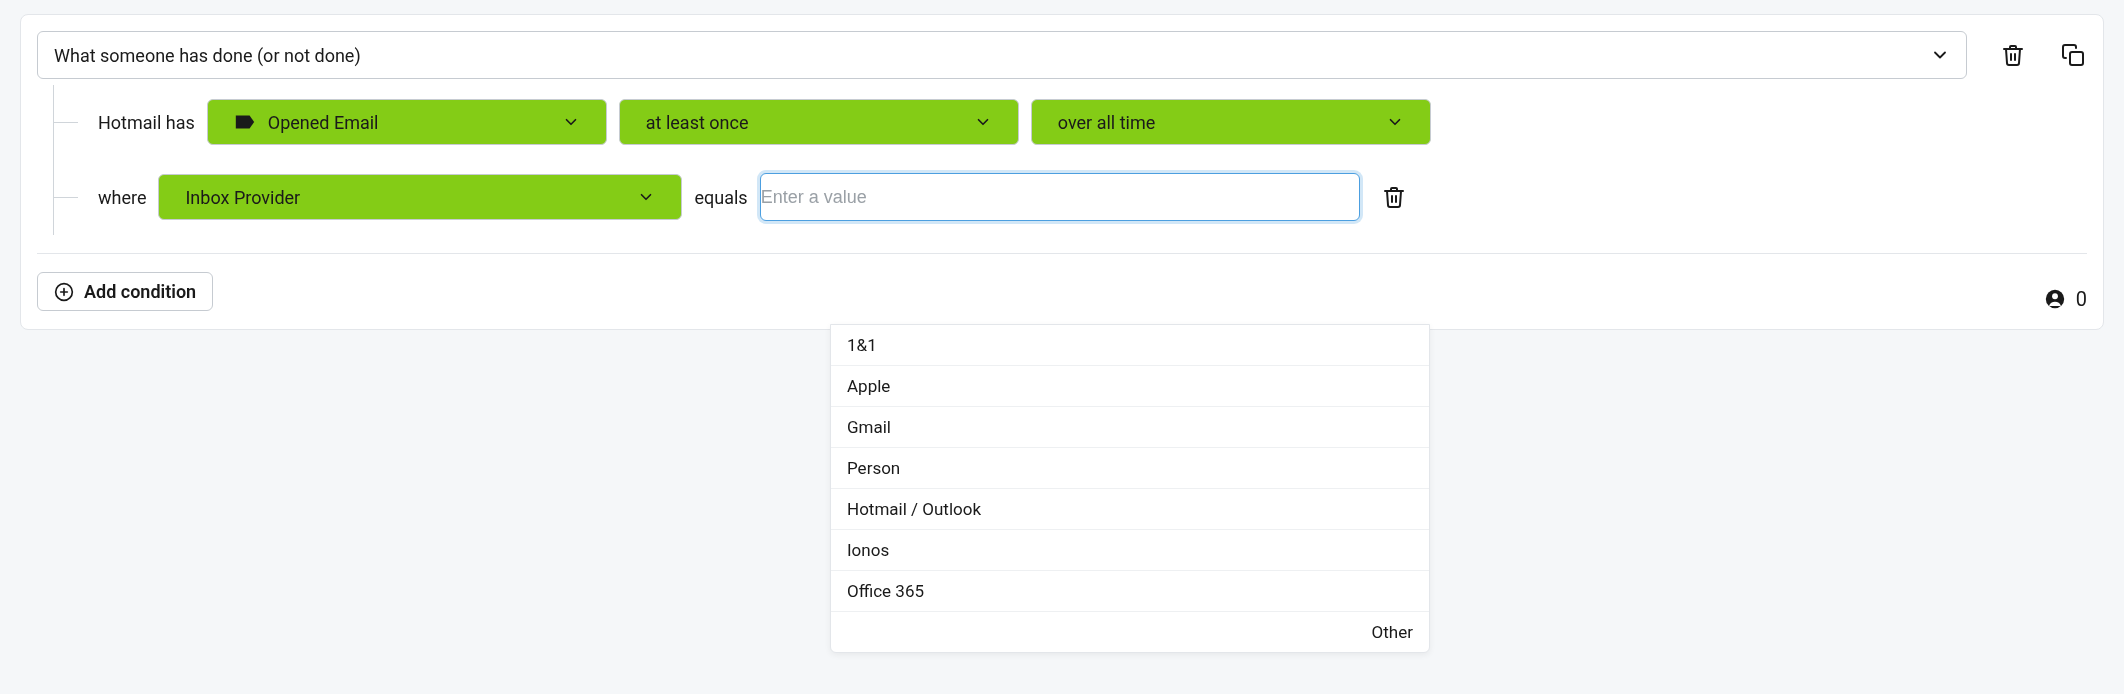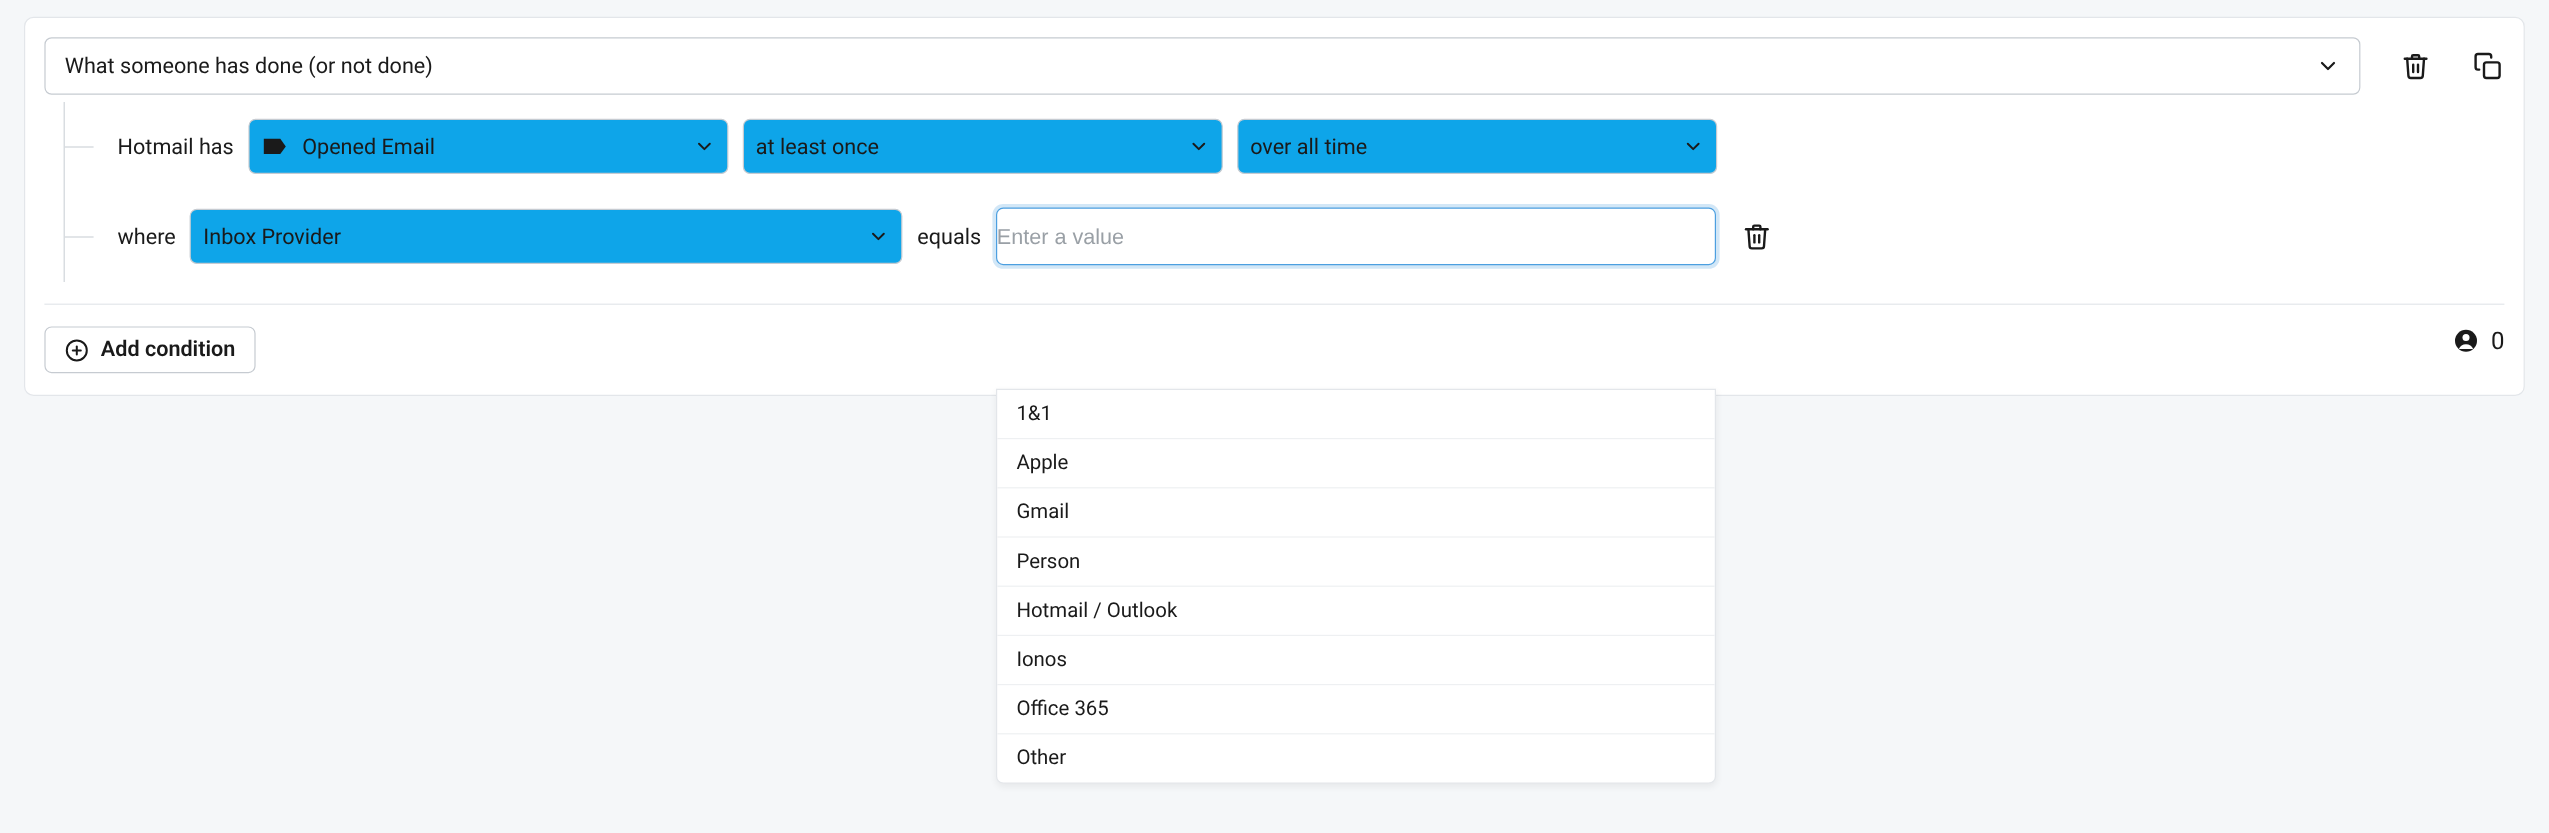--- a/index.html
+++ b/index.html
@@ -72,54 +72,54 @@
     color: #1a1a1a;
     white-space: nowrap;
   }
   .select {
     display: flex;
     align-items: center;
     justify-content: space-between;
     border: 1px solid #c6cbd1;
     border-radius: 6px;
     height: 46px;
-    padding: 0 10px;
-    background: #0ea5e9;
+    padding: 0 26px;
+    background: #84cc16;
     cursor: pointer;
     gap: 14px;
   }
   .select .sel-left {
     display: flex;
     align-items: center;
     gap: 12px;
   }
   .sel-event { width: 400px; }
   .sel-freq  { width: 400px; align-items: center; }
   .sel-time  { width: 400px; }
-  .sel-where { width: 594px; }
+  .sel-where { width: 524px; }
   .value-input {
     width: 600px;
     height: 48px;
     border: 1px solid #4c9fe0;
     box-shadow: 0 0 0 3px rgba(76,159,224,0.25);
     border-radius: 6px;
     padding: 0 0;
     font-size: 18px;
     outline: none;
   }
   .value-input::placeholder { color: #9aa0a6; }
   .chevron {
     flex-shrink: 0;
   }
   .bottom-bar {
     border-top: 1px solid #e3e6ea;
     margin-top: 18px;
     padding: 18px 0;
     display: flex;
-    align-items: flex-start;
+    align-items: flex-end;
     justify-content: space-between;
   }
   .add-cond {
     display: inline-flex;
     align-items: center;
     gap: 10px;
     border: 1px solid #c6cbd1;
     border-radius: 6px;
     padding: 8px 16px;
     background: #fff;
@@ -143,21 +143,21 @@
     box-shadow: 0 2px 6px rgba(0,0,0,0.06);
     overflow: hidden;
     z-index: 10;
   }
   .dropdown-panel .opt {
     padding: 10px 16px;
     border-bottom: 1px solid #eef0f2;
     cursor: pointer;
     font-size: 17px;
   }
-  .dropdown-panel .opt:last-child { border-bottom: none; }
+  .dropdown-panel .opt:last-child { border-bottom: none; text-align: right; }
   svg { display: block; }
 </style>
 </head>
 <body>
 
 <div class="card">
 
   <div class="top-row">
     <div class="main-select">
       <span>What someone has done (or not done)</span>

